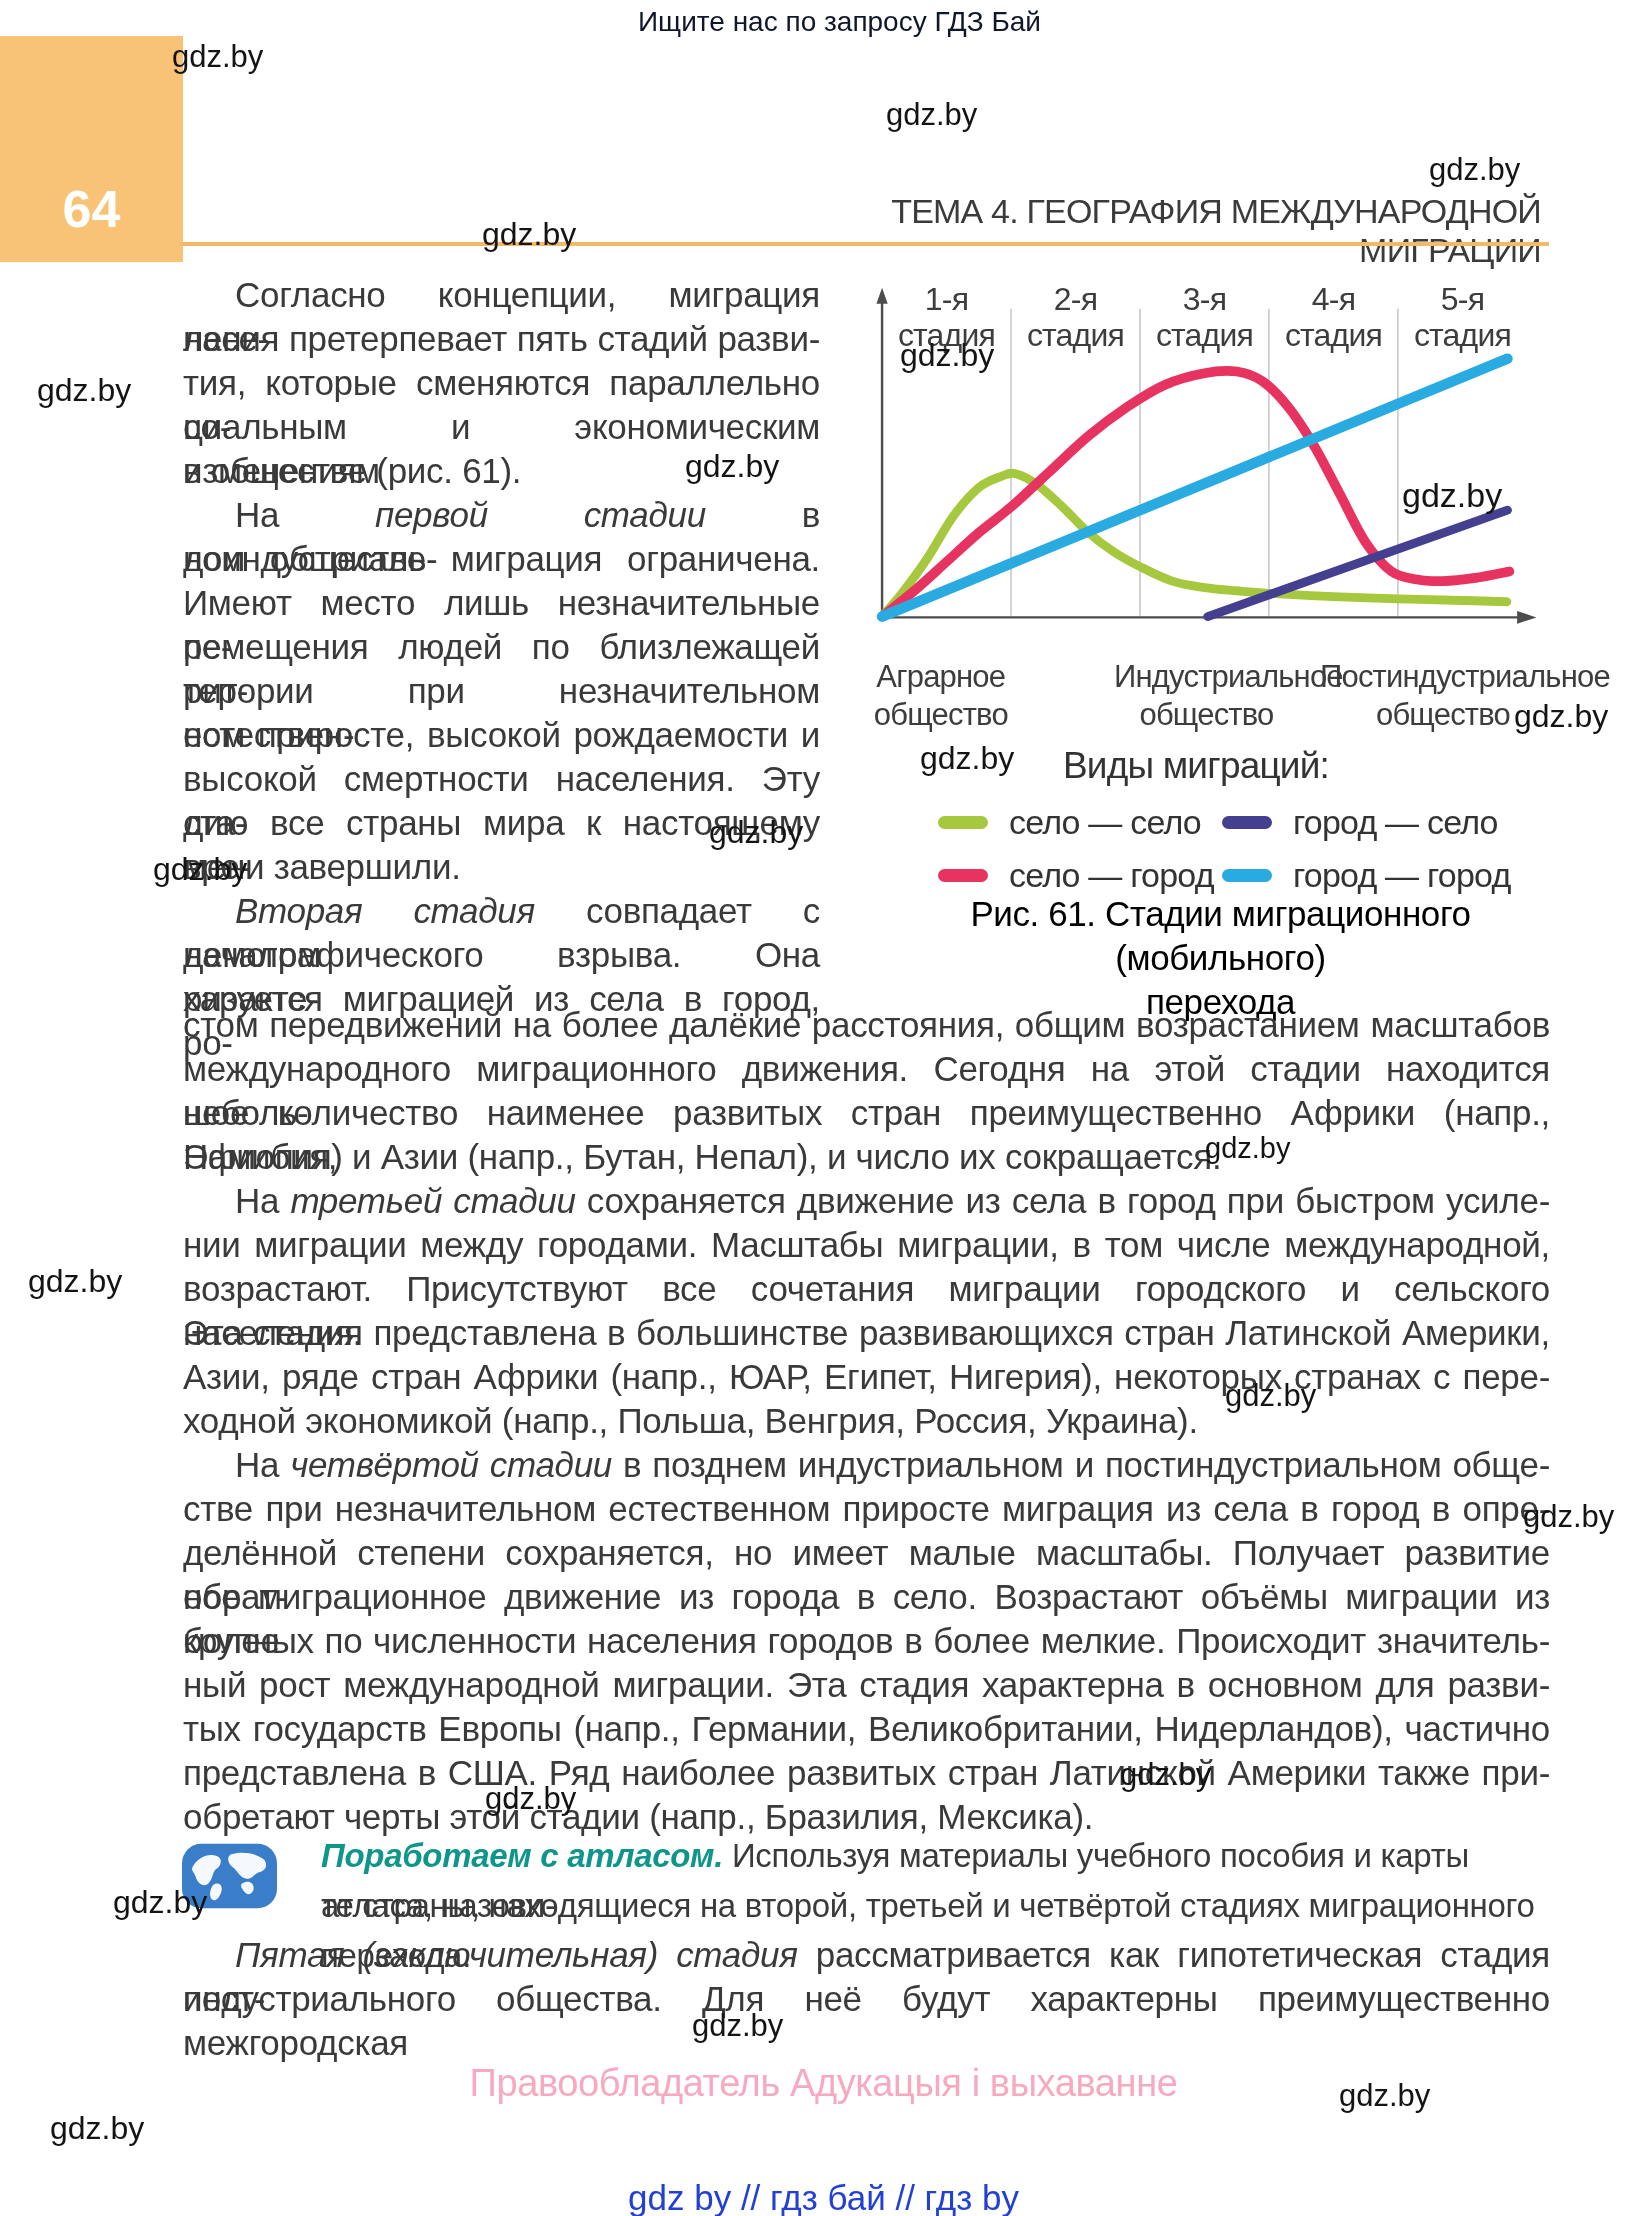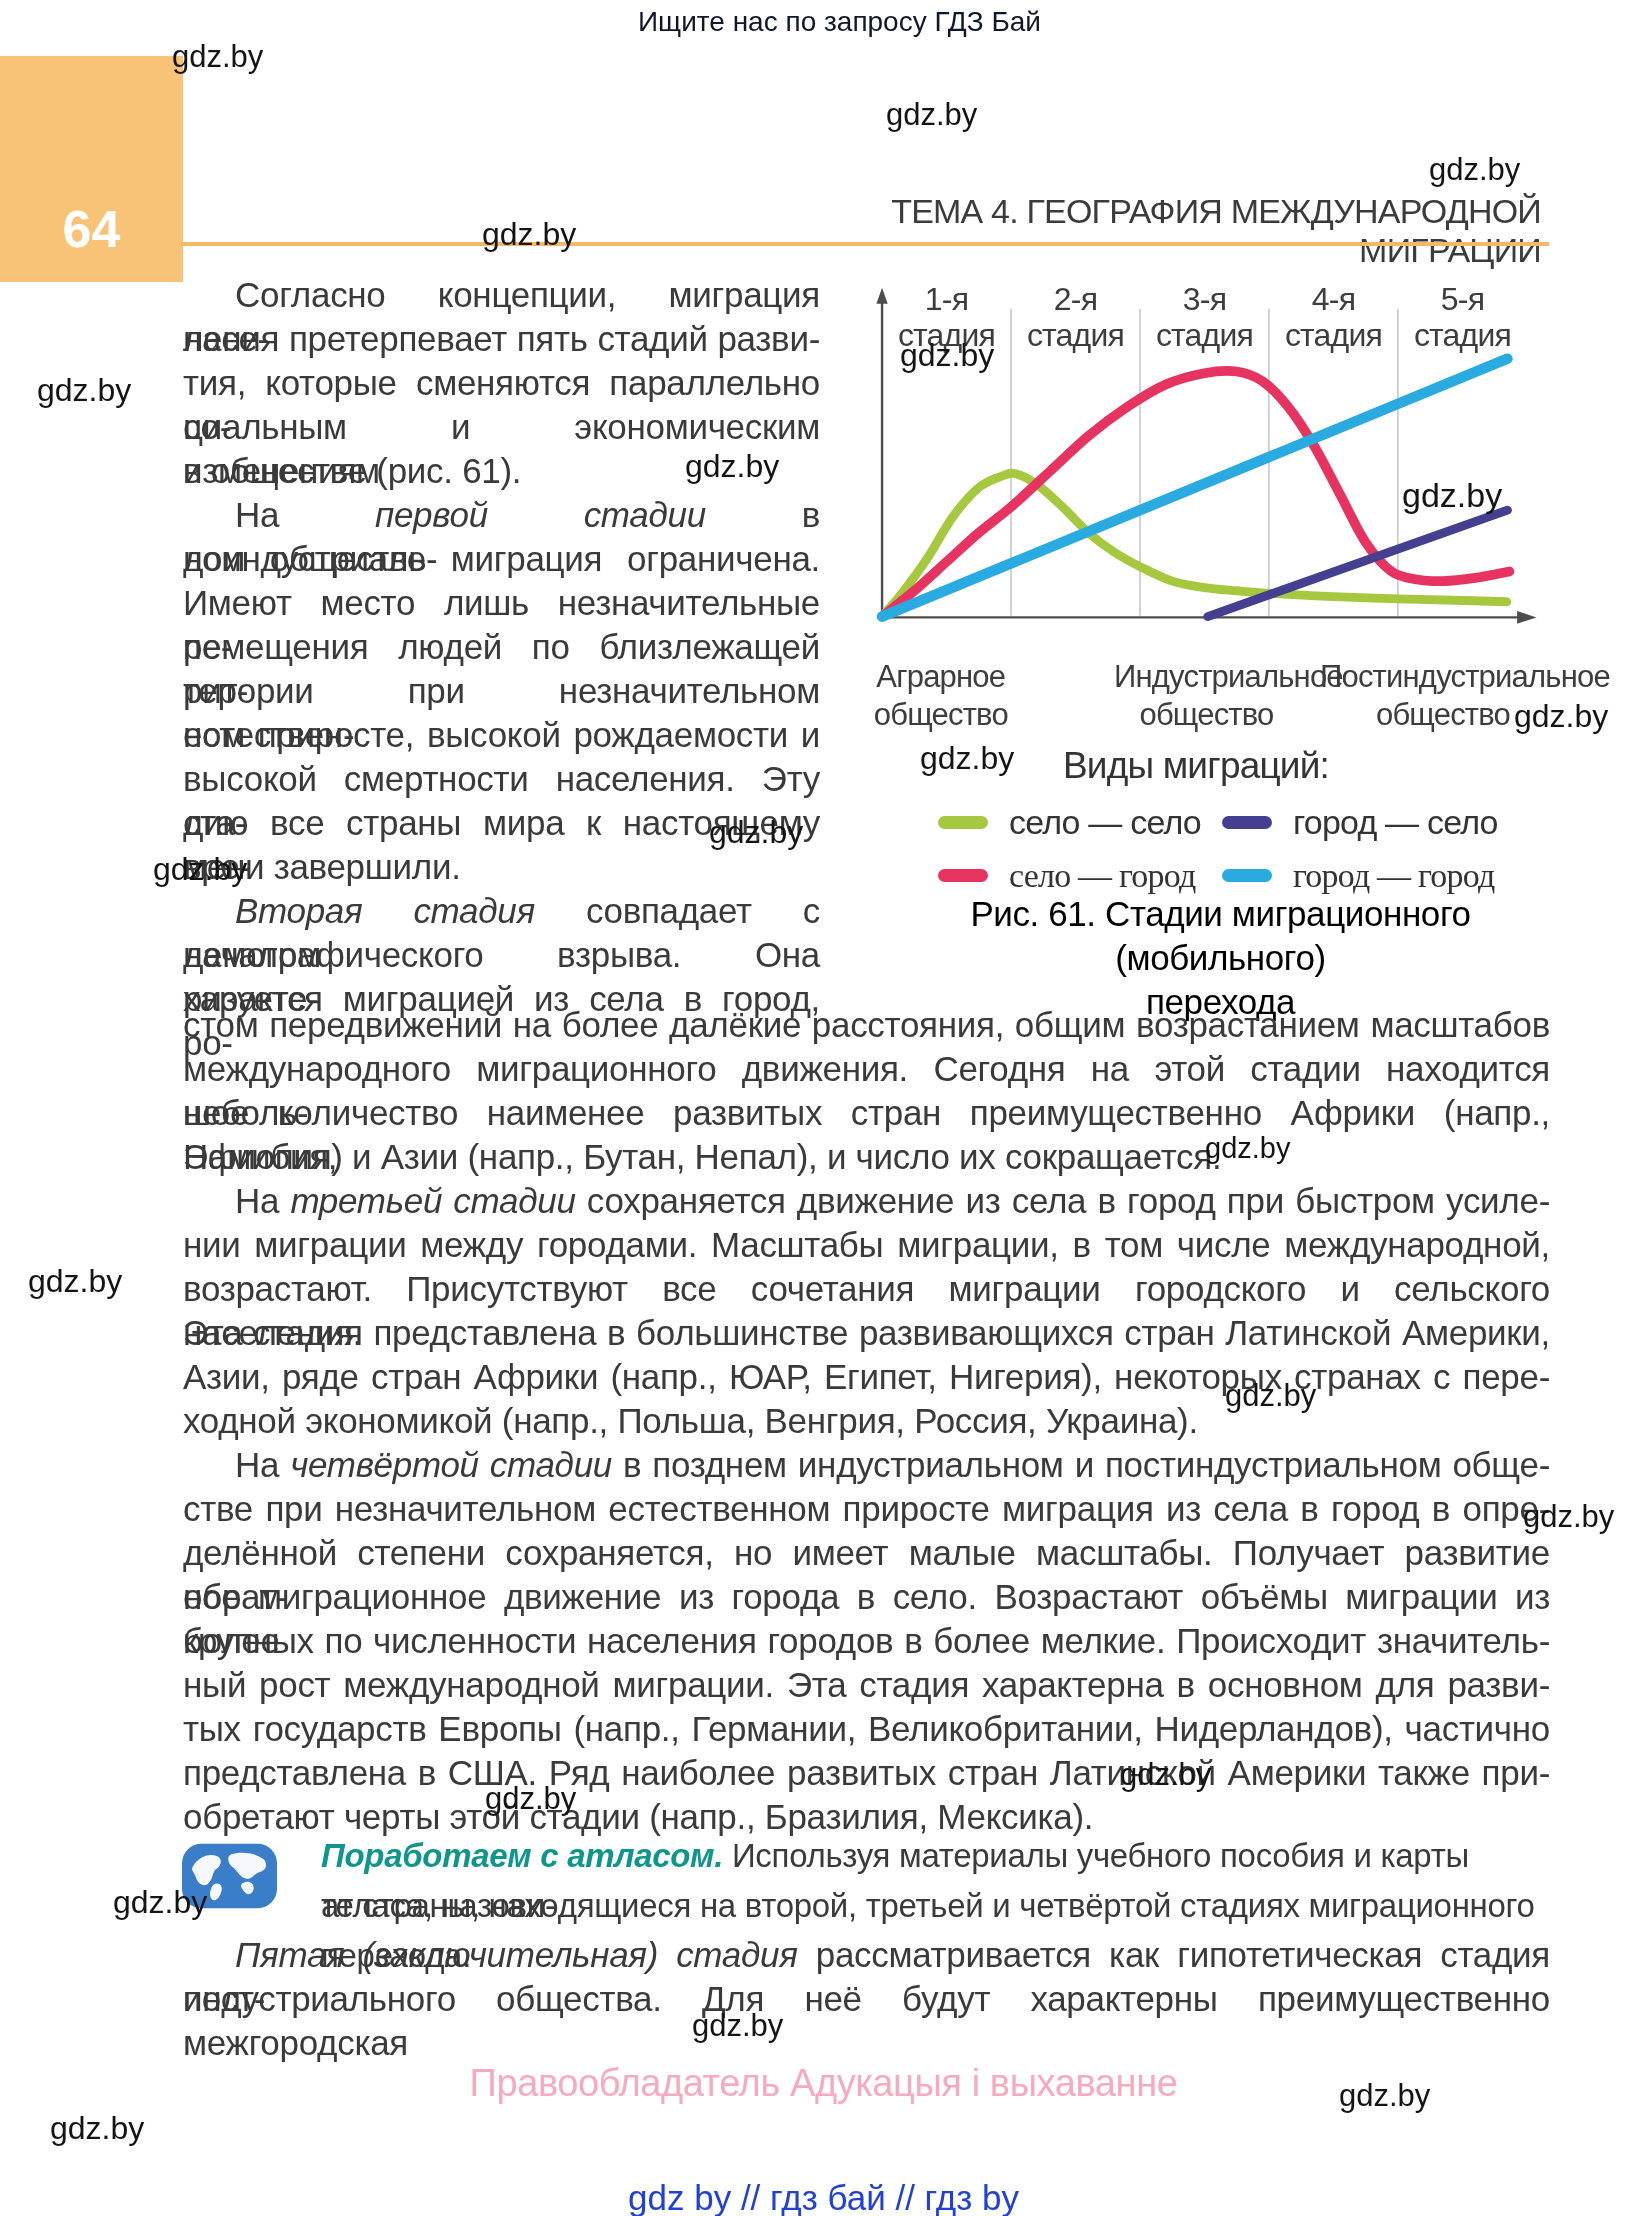--- a/index.html
+++ b/index.html
@@ -1,21 +1,21 @@
 <!DOCTYPE html>
 <html style="font-size:13px"><head>
 <meta charset="utf-8">
 <style>
   html,body{margin:0;padding:0;background:#888;}
   .page{position:relative;width:1647px;height:2216px;background:#ffffff;overflow:hidden;
         font-family:"Liberation Sans",sans-serif;color:#3a3a3a;}
   .abs{position:absolute;}
   .wm{position:absolute;color:#141414;font-size:31px;white-space:nowrap;font-family:"Liberation Sans",sans-serif;}
   .top-note{position:absolute;top:6.4px;left:0;width:100%;text-align:center;font-size:28px;}
-  .page-badge{position:absolute;left:0;top:36px;width:183px;height:226px;margin-top:20px;}
+  .page-badge{position:absolute;left:0;top:36px;width:183px;height:226px;}
   .page-num{position:absolute;left:0;top:143px;width:183px;text-align:center;
             font-size:52px;font-weight:bold;color:#ffffff;}
   .header-title{position:absolute;left:725px;top:192px;width:816px;text-align:right;
                 font-size:34px;letter-spacing:-0.8px;color:#3b3b3b;}
   .header-rule{position:absolute;left:181px;top:242px;width:1368px;height:4px;}
   
   .col{position:absolute;font-size:35px;letter-spacing:-0.3px;}
   .col .ln{display:block;height:44px;line-height:44px;white-space:nowrap;}
   .col .ln.just{white-space:normal;text-align:justify;text-align-last:justify;}
   .col .ln.ind{text-indent:52px;}
@@ -27,21 +27,21 @@
   .figure{position:absolute;left:874px;top:278px;width:701px;height:733px;}
   .stage-row{position:absolute;left:8px;top:3.2px;width:645px;display:flex;}
   .stage{flex:1;text-align:center;font-size:32px;line-height:36px;color:#3d3d3d;letter-spacing:-0.8px;}
   .soc{position:absolute;text-align:center;font-size:31px;line-height:38px;color:#3d3d3d;letter-spacing:-0.8px;}
   .soc1{left:-17.7px;top:380px;width:169px;}
   .soc2{left:240px;top:380px;width:185px;}
   .soc3{left:446px;top:380px;width:246px;}
   .legend-title{position:absolute;left:173px;top:467px;width:298px;text-align:center;
                 font-size:37px;letter-spacing:-0.8px;color:#333;}
   .legend-row{position:absolute;left:64px;width:613px;height:45px;}
-  .legend-row.r1{top:522px;} .legend-row.r2{top:575px;font-family:Liberation Serif, serif;}
+  .legend-row.r1{top:522px;} .legend-row.r2{top:575px;}
   .legend-item{position:absolute;display:flex;align-items:center;height:45px;}
   .legend-item.c1{left:0px;} .legend-item.c2{left:284px;}
   .sw{width:50px;height:13px;border-radius:7.3px;margin-right:21px;flex:0 0 auto;}
   .legend-label{font-size:34px;letter-spacing:-0.8px;color:#333;white-space:nowrap;}
   .fig-caption{position:absolute;left:0;top:614px;width:693px;text-align:center;
                font-size:35px;line-height:44px;color:#000000;letter-spacing:-0.4px;}
   
   .callout-text{position:absolute;left:321px;top:1831px;width:1233px;font-size:33px;line-height:50px;letter-spacing:-0.3px;}
   .callout-title{font-weight:bold;font-style:italic;}
   .globe{position:absolute;left:181px;top:1843px;width:97px;height:66px;}

